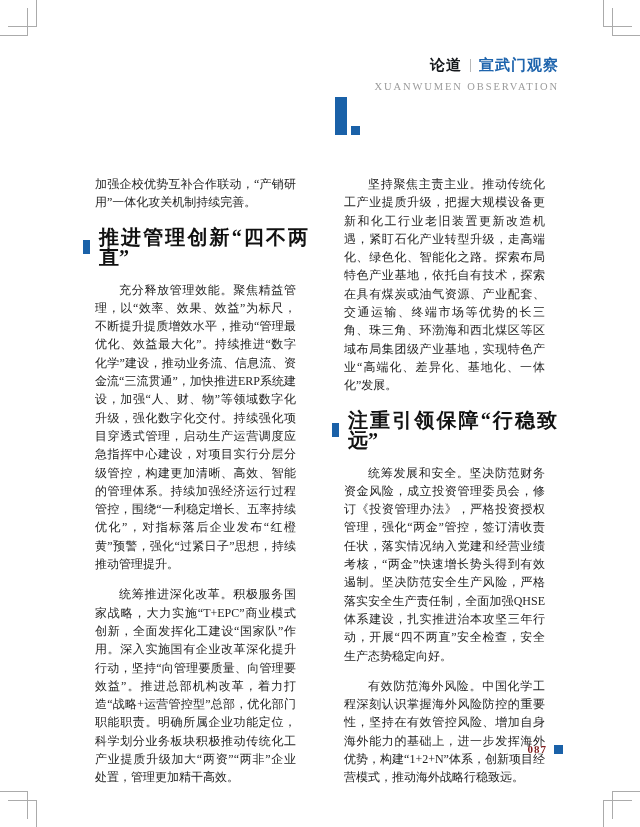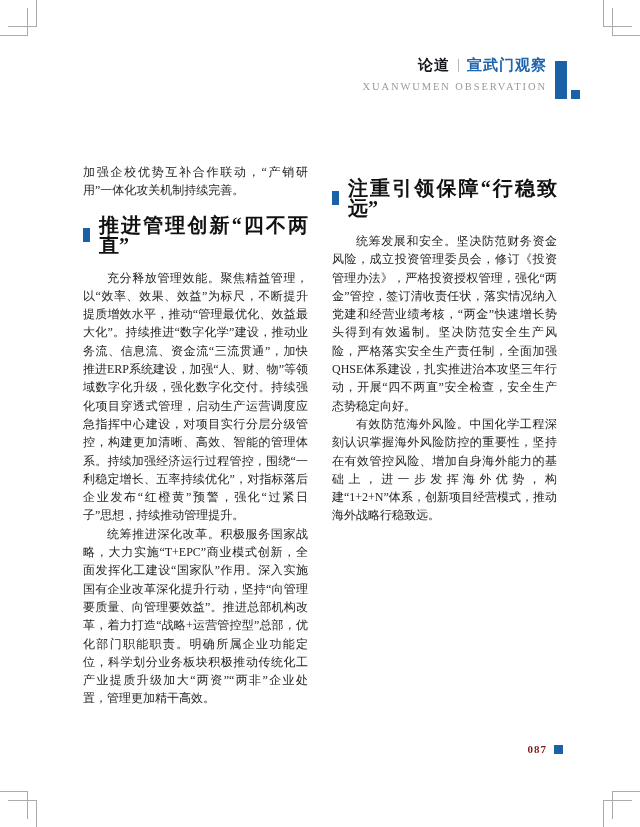--- a/index.html
+++ b/index.html
@@ -11,33 +11,33 @@
   .crop{position:absolute;border:0 solid #ababab;}
   .tl1{top:0;left:8px;width:28px;height:26px;border-right-width:1px;border-bottom-width:1px;}
   .tl2{top:8px;left:0;width:27px;height:27px;border-right-width:1px;border-bottom-width:1px;}
   .tr1{top:0;right:8px;width:28px;height:26px;border-left-width:1px;border-bottom-width:1px;}
   .tr2{top:8px;right:0;width:27px;height:27px;border-left-width:1px;border-bottom-width:1px;}
   .bl1{bottom:0;left:8px;width:28px;height:26px;border-right-width:1px;border-top-width:1px;}
   .bl2{bottom:8px;left:0;width:27px;height:27px;border-right-width:1px;border-top-width:1px;}
   .br1{bottom:0;right:8px;width:28px;height:26px;border-left-width:1px;border-top-width:1px;}
   .br2{bottom:8px;right:0;width:27px;height:27px;border-left-width:1px;border-top-width:1px;}
   
-  .header{position:absolute;top:56px;right:73px;display:flex;align-items:flex-start;}
+  .header{position:absolute;top:56px;right:73px;display:flex;align-items:flex-start;flex-direction:column;}
   .h-text{text-align:right;margin-right:8px;}
   .h-line1{font-size:15px;font-weight:bold;letter-spacing:1px;white-space:nowrap;}
   .h-cn1{color:#15181c;}
   .h-div{display:inline-block;width:1px;height:13px;background:#b8b8b8;margin:0 8px;vertical-align:-2px;}
   .h-cn2{color:#1e64ad;}
   .h-line2{font-size:10.5px;color:#9b9b9b;letter-spacing:1.9px;margin-top:6px;white-space:nowrap;margin-left:40px;}
   .h-bar{position:relative;width:12px;height:38px;background:#1a61a8;margin-top:5px;}
   .h-sq{position:absolute;right:-13px;bottom:0;width:9px;height:9px;background:#1a61a8;}
   
   .main{position:absolute;top:163px;left:83px;right:83px;display:flex;gap:24px;}
   .col{width:225px;font-size:12px;line-height:18.3px;text-align:justify;text-justify:inter-character;}
-  .para{margin:0;text-indent:2em;}
+  .para{margin:12px;text-indent:2em;}
   .para.no-indent{text-indent:0;}
   .sec{margin:15px 0 14px 0;font-size:20px;line-height:20px;font-weight:bold;color:#111;display:flex;align-items:center;text-indent:0;}
   .bullet{display:inline-block;width:7px;height:14px;background:#1a61a8;margin-right:9px;flex:0 0 auto;}
   
   .pagenum{position:absolute;top:743px;right:77px;display:flex;align-items:center;font-weight:bold;font-size:11px;color:#7f1d1d;letter-spacing:1px;}
   .p-sq{width:9px;height:9px;background:#1a61a8;margin-left:7px;}
 </style>
 </head>
 <body>
 
@@ -70,20 +70,21 @@
       <p class="para no-indent"><span>加强企校优势互补合作联动，“产销研用”一体化攻关机制持续完善。</span></p>
       <h3 class="sec">
         <span class="bullet"></span>
         <span>推进管理创新“四不两直”</span>
       </h3>
       <p class="para"><span>充分释放管理效能。聚焦精益管理，以“效率、效果、效益”为标尺，不断提升提质增效水平，推动“管理最优化、效益最大化”。持续推进“数字化学”建设，推动业务流、信息流、资金流“三流贯通”，加快推进ERP系统建设，加强“人、财、物”等领域数字化升级，强化数字化交付。持续强化项目穿透式管理，启动生产运营调度应急指挥中心建设，对项目实行分层分级管控，构建更加清晰、高效、智能的管理体系。持续加强经济运行过程管控，围绕“一利稳定增长、五率持续优化”，对指标落后企业发布“红橙黄”预警，强化“过紧日子”思想，持续推动管理提升。</span></p>
       <p class="para"><span>统筹推进深化改革。积极服务国家战略，大力实施“T+EPC”商业模式创新，全面发挥化工建设“国家队”作用。深入实施国有企业改革深化提升行动，坚持“向管理要质量、向管理要效益”。推进总部机构改革，着力打造“战略+运营管控型”总部，优化部门职能职责。明确所属企业功能定位，科学划分业务板块积极推动传统化工产业提质升级加大“两资”“两非”企业处置，管理更加精干高效。</span></p>
     </div>
 
     <div class="col">
+      <p class="para"><span>坚持聚焦主责主业。推动传统化工产业提质升级，把握大规模设备更新和化工行业老旧装置更新改造机遇，紧盯石化产业转型升级，走高端化、绿色化、智能化之路。探索布局特色产业基地，依托自有技术，探索在具有煤炭或油气资源、产业配套、交通运输、终端市场等优势的长三角、珠三角、环渤海和西北煤区等区域布局集团级产业基地，实现特色产业“高端化、差异化、基地化、一体化”发展。</span></p>
       <h3 class="sec">
         <span class="bullet"></span>
         <span>注重引领保障“行稳致远”</span>
       </h3>
       <p class="para"><span>统筹发展和安全。坚决防范财务资金风险，成立投资管理委员会，修订《投资管理办法》，严格投资授权管理，强化“两金”管控，签订清收责任状，落实情况纳入党建和经营业绩考核，“两金”快速增长势头得到有效遏制。坚决防范安全生产风险，严格落实安全生产责任制，全面加强QHSE体系建设，扎实推进治本攻坚三年行动，开展“四不两直”安全检查，安全生产态势稳定向好。</span></p>
       <p class="para"><span>有效防范海外风险。中国化学工程深刻认识掌握海外风险防控的重要性，坚持在有效管控风险、增加自身海外能力的基础上，进一步发挥海外优势，构建“1+2+N”体系，创新项目经营模式，推动海外战略行稳致远。</span></p>
     </div>
 
   </div>
 

